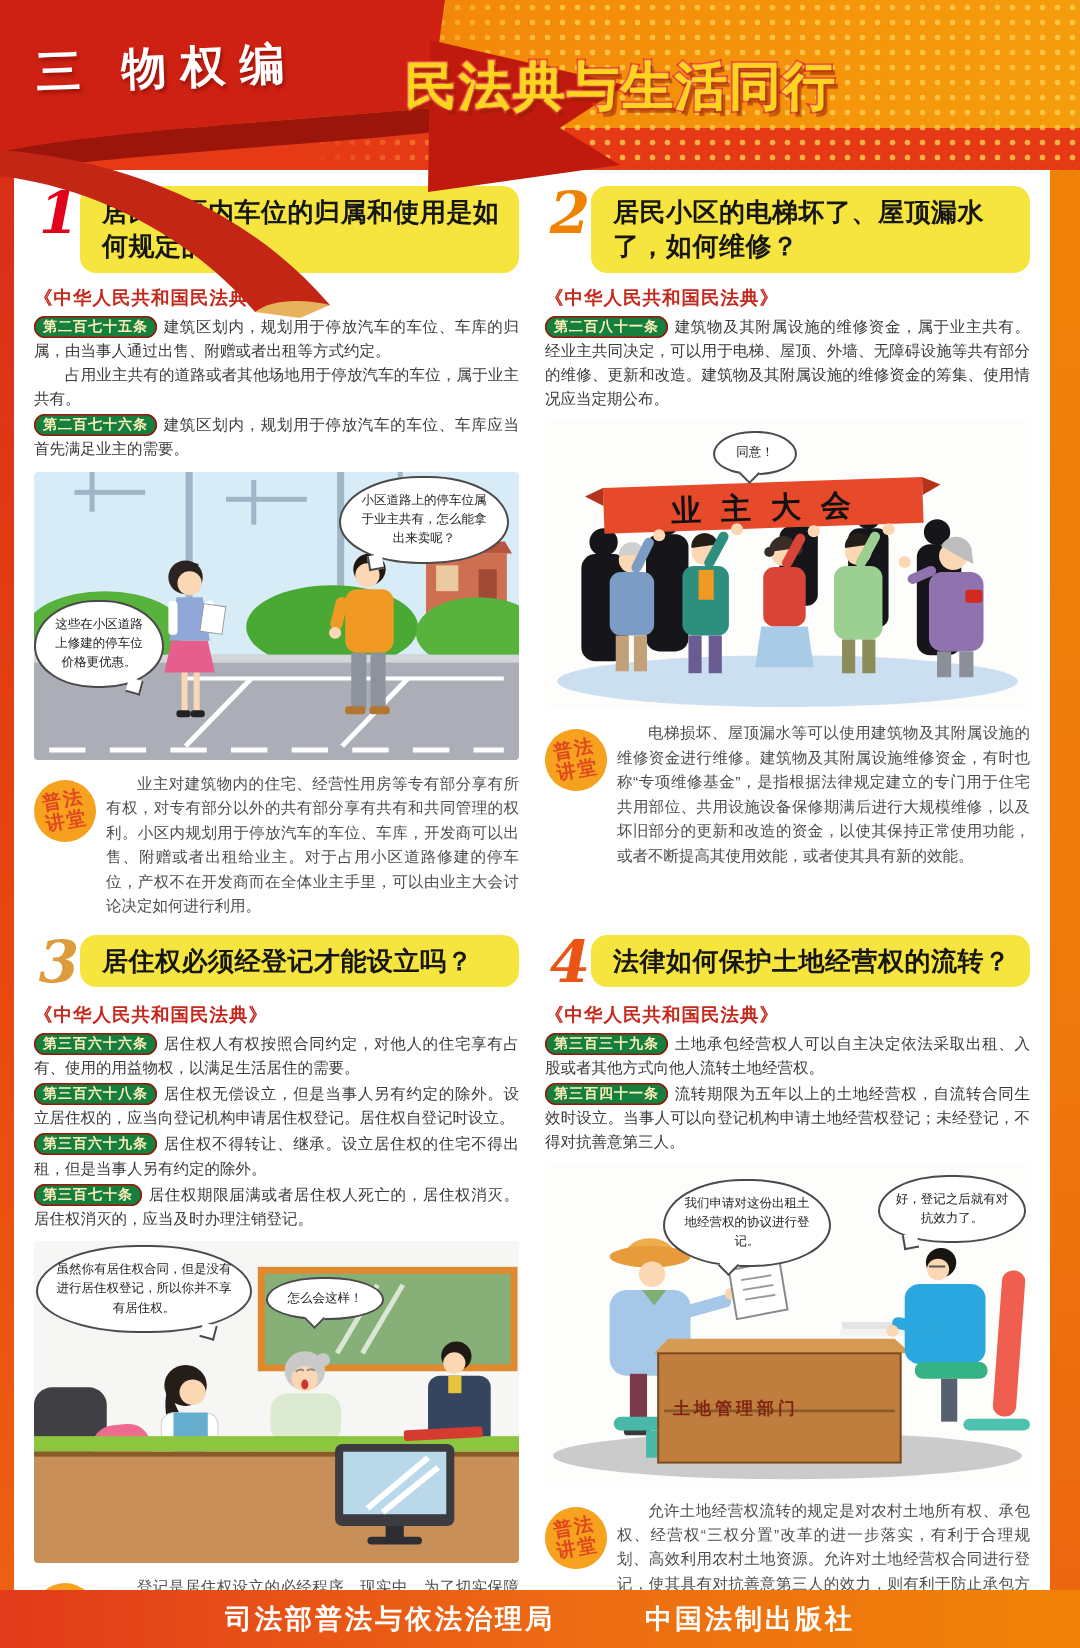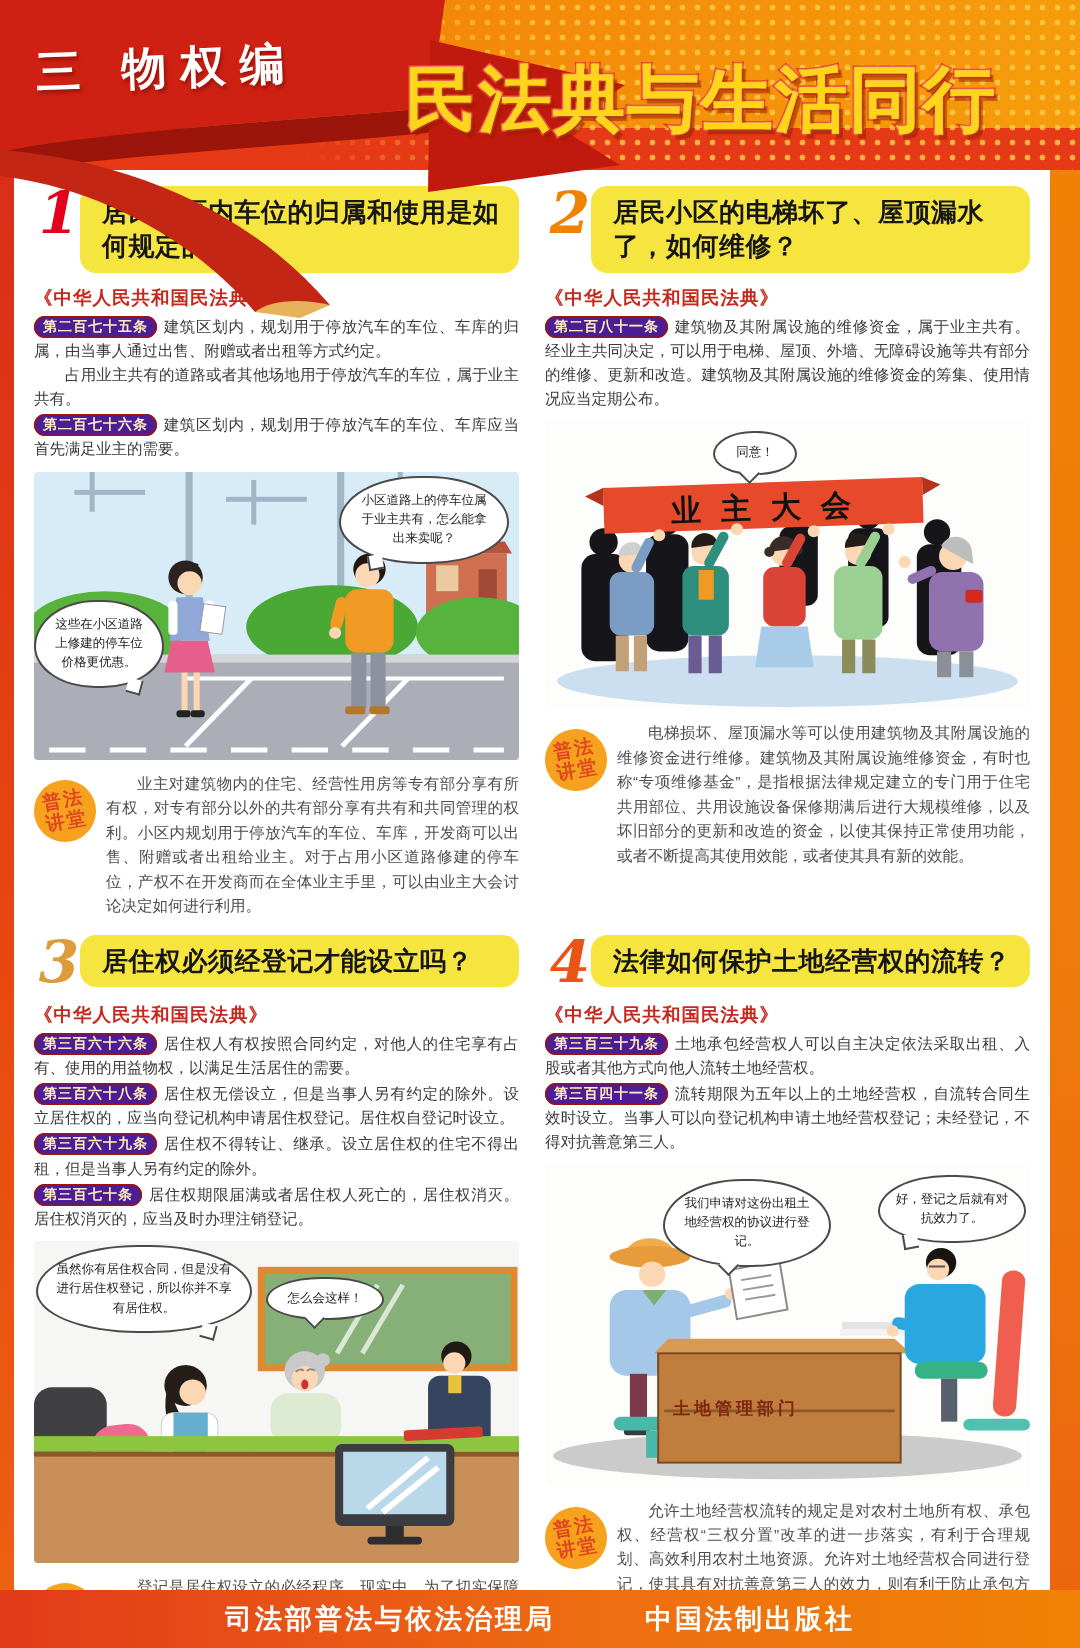--- a/index.html
+++ b/index.html
@@ -17,21 +17,21 @@
   .hdr::after{content:'';position:absolute;inset:0;
     background-image:radial-gradient(#ffce4e 2.6px,transparent 3.2px);
     background-size:15px 15px;opacity:.8;
     -webkit-mask-image:linear-gradient(90deg,transparent 0 28%,#000 52%);
     mask-image:linear-gradient(90deg,transparent 0 28%,#000 52%);}
   .hdr-band{position:absolute;left:0;right:0;top:128px;height:42px;background:#e63a17;}
   .ribbon{position:absolute;left:0;top:0;width:640px;height:320px;z-index:4;pointer-events:none;}
   .hdr-label{position:absolute;left:36px;top:38px;z-index:5;color:#fff;font-weight:bold;
     font-size:45px;letter-spacing:14px;transform:rotate(-2deg);
     text-shadow:2px 3px 4px rgba(90,0,0,.45);}
-  .hdr-title{position:absolute;left:405px;top:52px;z-index:5;font-size:72px;font-weight:900;
+  .hdr-title{position:absolute;left:405px;top:52px;z-index:5;font-size:52px;font-weight:900;
     color:#ffd51c;-webkit-text-stroke:3.5px #e8391c;paint-order:stroke fill;
     letter-spacing:2px;text-shadow:4px 5px 1px rgba(150,30,0,.55),0 0 2px #fff;}
   
   .footer{position:absolute;left:0;right:0;bottom:0;height:58px;z-index:3;
     background:linear-gradient(90deg,#e23a1a,#ee6d12 55%,#f08306);
     display:flex;align-items:center;justify-content:center;gap:90px;}
   .footer span{color:#fff;font-size:27px;font-weight:bold;letter-spacing:3px;}
   
   .panel{position:absolute;left:14px;right:30px;top:170px;bottom:58px;background:#fff;
     padding:16px 20px 6px;z-index:2;}
@@ -40,21 +40,21 @@
   .sec-head{display:flex;align-items:flex-start;gap:6px;margin-bottom:8px;}
   .sec-num{flex:none;width:50px;font-family:"DejaVu Serif","Liberation Serif",serif;
     font-size:58px;line-height:.95;font-weight:bold;font-style:italic;text-align:center;
     text-shadow:0 0 5px #fff,0 0 5px #fff;position:relative;z-index:1;margin-right:-10px;}
   .sec-title{flex:1;background:#f6e53e;border-radius:16px;padding:9px 14px 9px 22px;
     font-size:26px;font-weight:bold;color:#161616;line-height:1.32;letter-spacing:.5px;}
   .law-title{color:#c5281c;font-size:18.5px;font-weight:bold;margin:4px 0 5px;
     font-family:"Liberation Serif","DejaVu Serif",serif;letter-spacing:1px;}
   .article{font-size:15.5px;color:#3b3b3b;line-height:1.56;margin:0 0 2px;text-align:justify;}
   .article.cont{text-indent:2em;margin-top:-2px;}
-  .badge{display:inline-block;background:#4c1d95;color:#ffedbb;border-radius:14px;
+  .badge{display:inline-block;background:#15803d;color:#ffedbb;border-radius:14px;
     padding:0 9px 1px;font-size:14px;font-weight:bold;line-height:1.5;margin-right:6px;
     box-shadow:inset 0 0 0 1.5px #a01309;vertical-align:1px;letter-spacing:1px;}
   
   .illus{position:relative;margin-top:8px;border-radius:4px;overflow:hidden;flex:none;}
   .illus svg.scene{position:absolute;inset:0;width:100%;height:100%;}
   .illus1,.illus2{height:288px;}
   .illus3,.illus4{height:322px;}
   .bubble{position:absolute;background:#fff;border:2px solid #4a4a4a;border-radius:50% 50% 50% 50%/56% 56% 50% 50%;
     padding:13px 15px;font-size:12.5px;color:#222;line-height:1.55;text-align:center;
     font-family:"Liberation Serif","DejaVu Serif",serif;z-index:2;}

